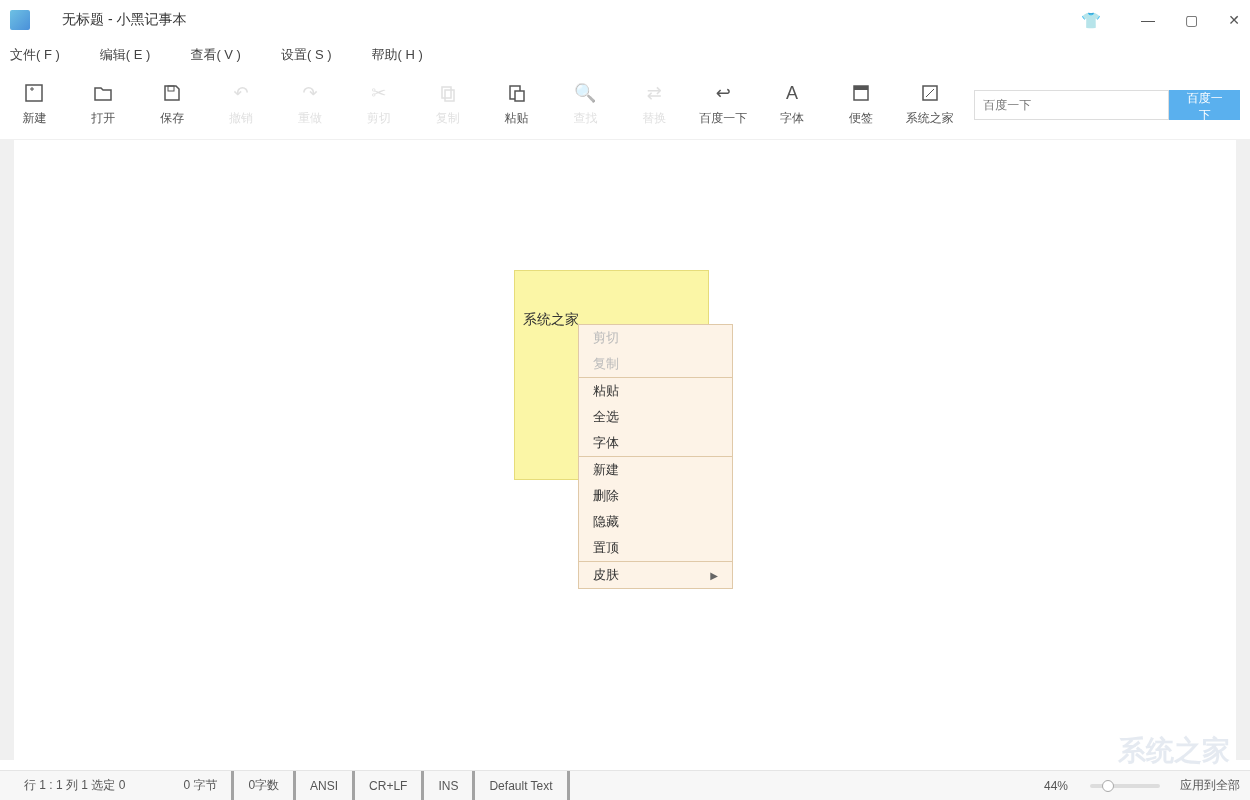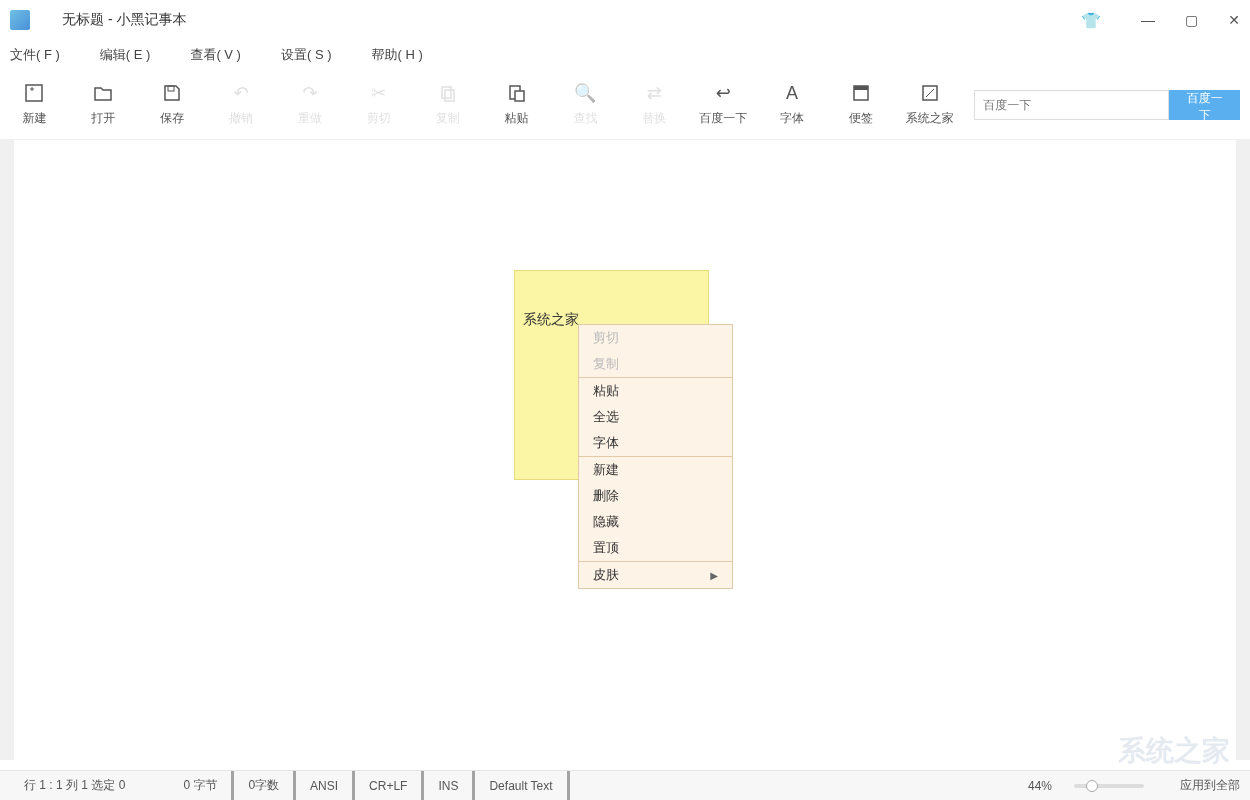--- a/index.html
+++ b/index.html
@@ -34,21 +34,21 @@
 .context-menu .cm-item.disabled { color: #bbb; cursor: default; }
 .context-menu .cm-sep { height: 1px; background: #e0c9a8; margin: 0; }
 .context-menu .cm-item .arrow { font-size: 10px; color: #666; }
 
 .statusbar { position: absolute; bottom: 0; left: 0; right: 0; height: 30px; display: flex; align-items: center; background: #f7f7f7; border-top: 1px solid #e5e5e5; font-size: 12px; color: #555; padding: 0 10px; }
 .statusbar .seg { padding: 0 14px; border-right: 3px solid #a3a3a3; height: 100%; display: flex; align-items: center; }
 .statusbar .seg.nr { border-right: none; }
 .statusbar .spacer { flex: 1; }
 .statusbar .zoom-slider { width: 70px; height: 4px; background: #ddd; border-radius: 2px; position: relative; margin: 0 8px; }
 .statusbar .zoom-slider .thumb { position: absolute; left: 12px; top: -4px; width: 12px; height: 12px; border-radius: 50%; background: #fff; border: 1px solid #aaa; }
-.statusbar .apply-all { margin-left: 28px; }
+.statusbar .apply-all { margin-left: 12px; }
 
 .watermark { position: absolute; right: 20px; bottom: 30px; font-size: 28px; color: rgba(150,170,200,0.25); font-weight: bold; pointer-events: none; }
 
 svg { display: block; }
 </style>
 </head>
 <body>
 
 <div class="titlebar">
   <span class="app-icon"></span>

